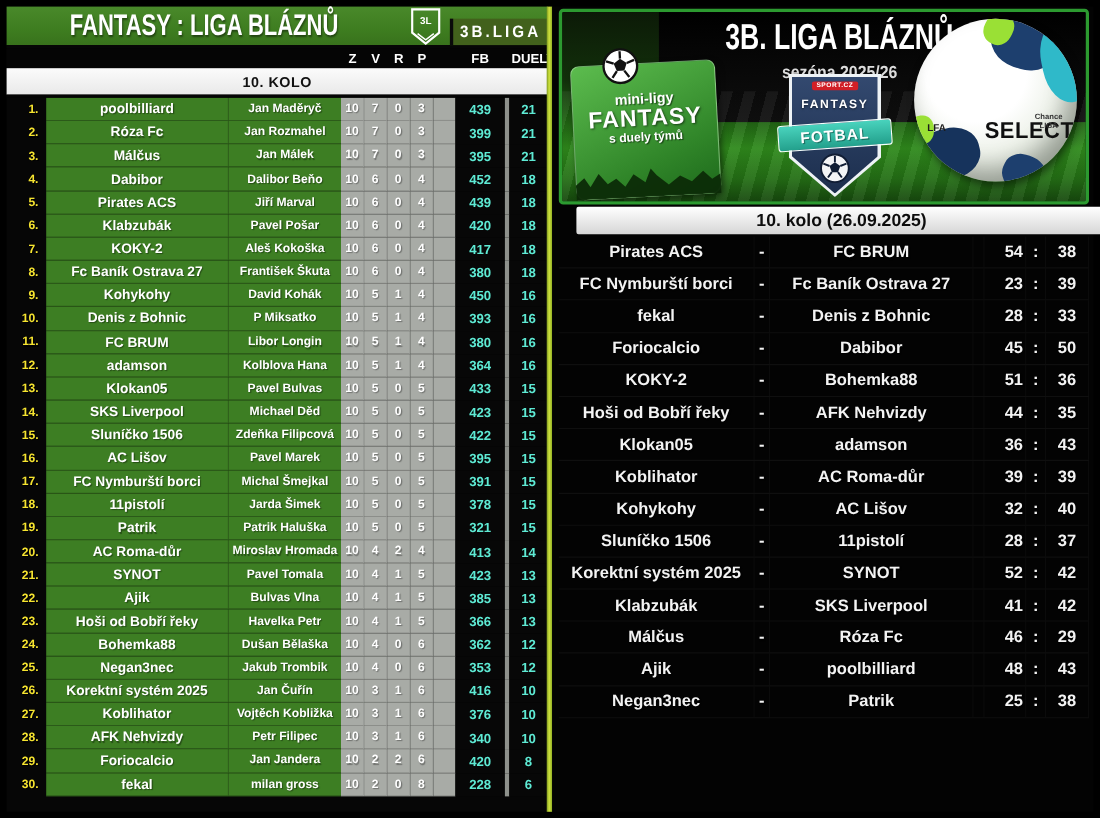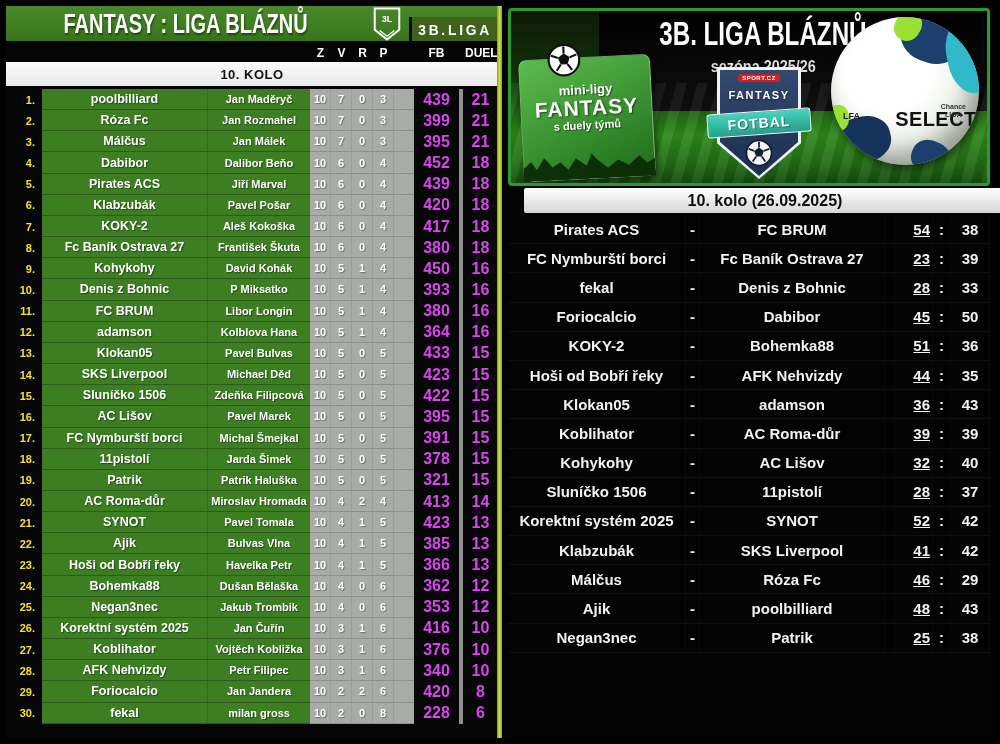--- a/index.html
+++ b/index.html
@@ -30,21 +30,21 @@
   .srow > div{display:flex;align-items:center;justify-content:center;overflow:hidden;white-space:nowrap;}
   .rank{justify-content:flex-end !important;padding-right:7px;color:var(--rank_yellow,#f6e430);font-size:11px;font-weight:bold;
         text-shadow:1px 1px 0 #000;}
   .team{background:var(--row_green,#3d7e23);color:#fff;font-weight:bold;font-size:12.5px;
         border-bottom:1px solid rgba(0,0,0,.28);border-right:1px solid rgba(0,0,0,.14);text-shadow:1px 1px 1px rgba(0,0,0,.4);}
   .mgr{background:var(--row_green,#3d7e23);color:#fff;font-weight:bold;font-size:11px;
        border-bottom:1px solid rgba(0,0,0,.28);text-shadow:1px 1px 1px rgba(0,0,0,.4);}
   .zv{background:var(--stats_gray,#a8aba6);color:#fff;font-weight:bold;font-size:11px;
       border-bottom:1px solid rgba(0,0,0,.16);border-right:1px solid rgba(0,0,0,.08);text-shadow:1px 1px 1px rgba(0,0,0,.35);}
   .fillc{background:var(--stats_gray,#a8aba6);border-bottom:1px solid rgba(0,0,0,.16);}
-  .fbv,.duv{background:#070707;color:#d946ef;font-weight:bold;font-size:16px;}
+  .fbv,.duv{background:#070707;color:#5eead4;font-weight:bold;font-size:12px;}
   .vdiv{background:#8e918c;}
 
   
   .panel-divider{position:absolute;left:497px;top:6px;width:5px;height:732px;
                  background:linear-gradient(90deg,#7e991f,var(--divider_chartreuse,#cfe23d) 45%,#8fae24);}
 
   
   .right-panel{position:absolute;left:502px;top:6px;width:492px;height:732px;background:#030303;}
 
   .banner{position:absolute;left:6px;top:2px;width:476px;height:172px;border:3px solid var(--banner_frame,#2c9a30);
@@ -97,21 +97,21 @@
   .chance-label{position:absolute;right:13px;bottom:46px;font-size:7px;font-weight:bold;color:#333;text-align:center;line-height:1.15;white-space:pre-line;}
 
   .round-header{position:absolute;left:22px;top:182px;width:482px;height:25px;background:linear-gradient(#ffffff,#d6d6d6);
                 display:flex;align-items:center;justify-content:center;color:#0d0d0d;font-weight:bold;font-size:16px;border-radius:2px;}
 
   .matches{position:absolute;left:6px;top:209px;width:482px;}
   .mrow{display:grid;grid-template-columns:178px 14px 185px 10px 38px 18px 39px;height:28.2px;align-items:center;
         color:#f3f3f3;font-weight:bold;font-size:15px;border-bottom:1px solid rgba(255,255,255,.05);}
   .mrow > div{overflow:hidden;white-space:nowrap;border-right:1px solid rgba(255,255,255,.035);height:100%;
               display:flex;align-items:center;justify-content:center;text-shadow:1px 1px 1px rgba(0,0,0,.6);}
-  .hscore{justify-content:flex-end !important;padding-right:2px;box-sizing:border-box;text-decoration:underline;}
+  .hscore{justify-content:flex-end !important;padding-right:2px;box-sizing:border-box;}
 </style>
 </head>
 <body>
 
 <div id="screen">
 
   <div class="left-panel">
 
     <div class="title-bar">
       <div class="page-title">

